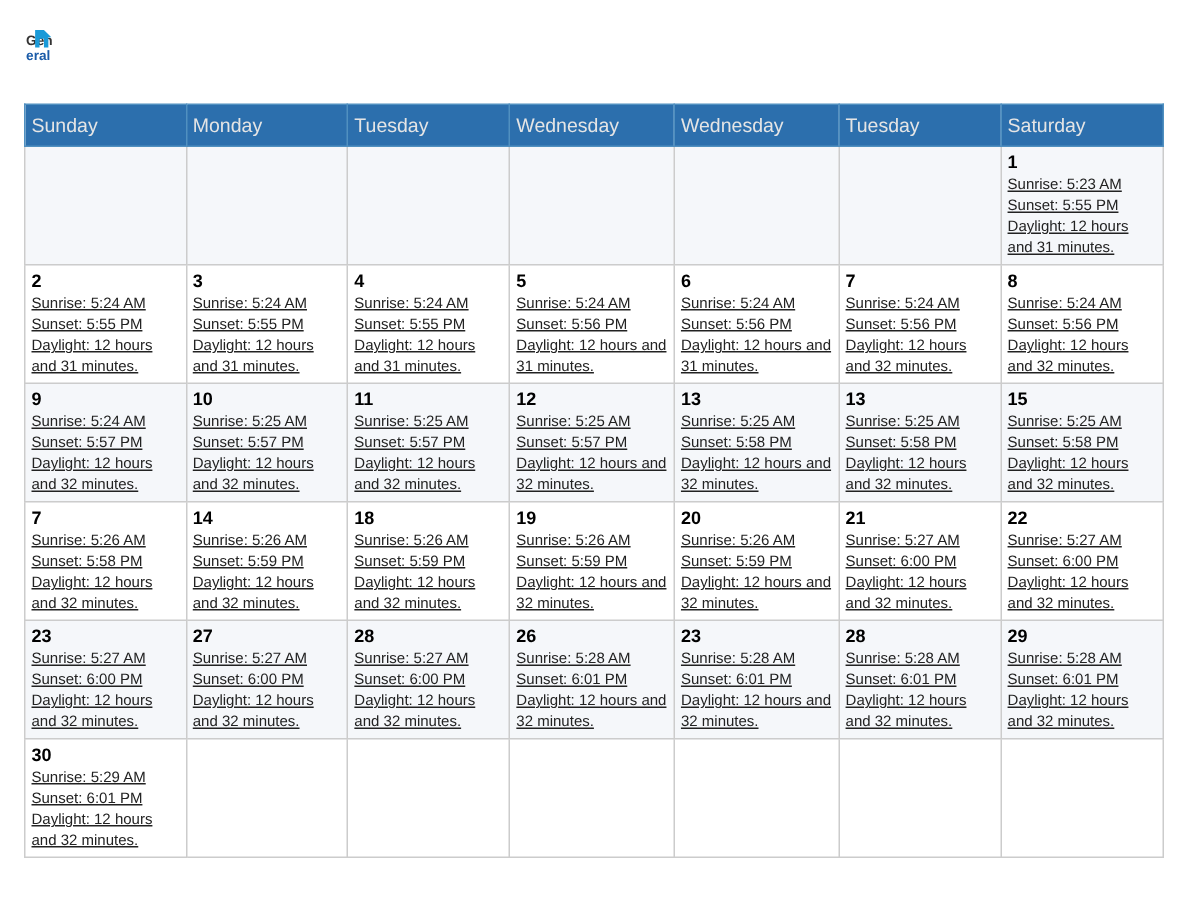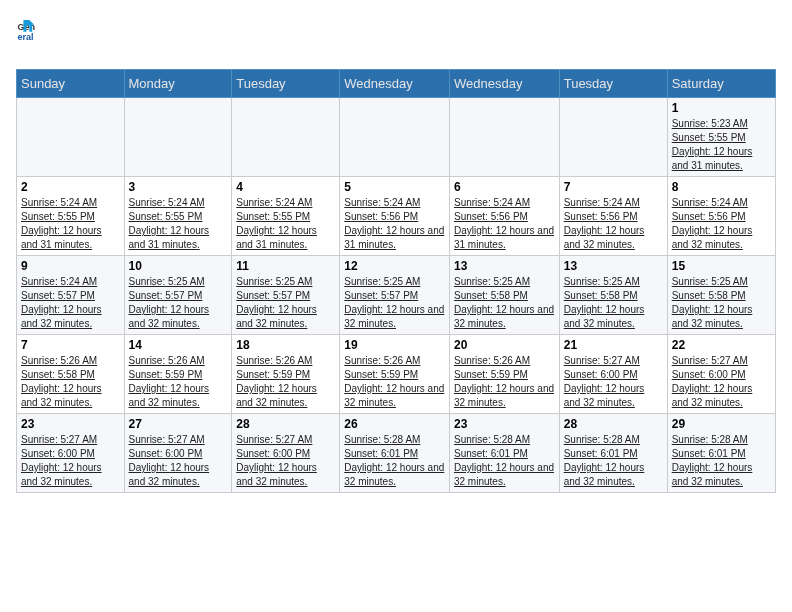--- a/index.html
+++ b/index.html
@@ -308,14 +308,28 @@
 Sunset: 6:01 PM
 Daylight: 12 hours and 32 minutes.</div>
         </td>
         <td>
           <span class="day-num">29</span>
           <div class="day-info">Sunrise: 5:28 AM
 Sunset: 6:01 PM
 Daylight: 12 hours and 32 minutes.</div>
         </td>
       </tr>
+      <tr>
+        <td>
+          <span class="day-num">30</span>
+          <div class="day-info">Sunrise: 5:29 AM
+Sunset: 6:01 PM
+Daylight: 12 hours and 32 minutes.</div>
+        </td>
+        <td class="empty-cell"></td>
+        <td class="empty-cell"></td>
+        <td class="empty-cell"></td>
+        <td class="empty-cell"></td>
+        <td class="empty-cell"></td>
+        <td class="empty-cell"></td>
+      </tr>
     </tbody>
 </table>
 
 </body></html>

